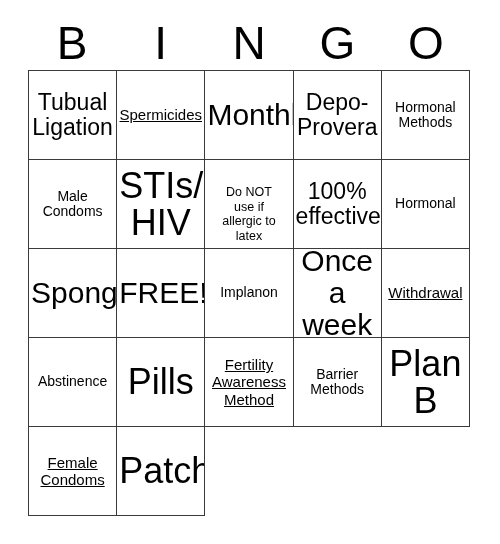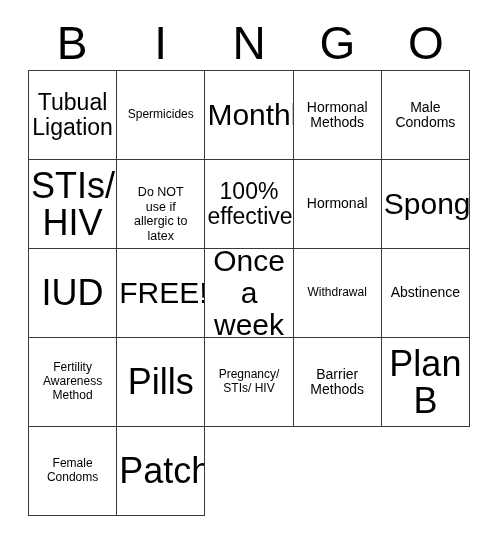--- a/index.html
+++ b/index.html
@@ -72,21 +72,21 @@
   .cell-text {
     display: block;
     width: 100%;
     line-height: 1.06;
     white-space: pre-line;
     word-break: normal;
   }
 
   
   .fs-xs  .cell-text { font-size: 12.5px; line-height: 1.16; margin-top: 20px; }
-  .fs-sm  .cell-text { font-size: 12px; line-height: 1.14; }
+  .fs-sm  .cell-text { font-size: 15px; line-height: 1.14; text-decoration: underline; }
   .fs-md  .cell-text { font-size: 14px;   line-height: 1.10; }
   .fs-lg  .cell-text { font-size: 23px;   line-height: 1.08; }
   .fs-xl  .cell-text { font-size: 30px;   line-height: 1.06; }
   .fs-xxl .cell-text { font-size: 36px;   line-height: 1.04; }
 </style>
 </head>
 <body>
 
 <div id="card">
 
@@ -102,20 +102,24 @@
 
     <div class="cell fs-lg">
         <span class="cell-text">Tubual
 Ligation</span>
       </div>
     <div class="cell fs-sm">
         <span class="cell-text">Spermicides</span>
       </div>
     <div class="cell fs-xl">
         <span class="cell-text">Monthly</span>
+      </div>
+    <div class="cell fs-lg">
+        <span class="cell-text">Depo-
+Provera</span>
       </div>
     <div class="cell fs-md">
         <span class="cell-text">Hormonal
 Methods</span>
       </div>
 
     <div class="cell fs-md">
         <span class="cell-text">Male
 Condoms</span>
       </div>
@@ -133,50 +137,46 @@
         <span class="cell-text">100%
 effective</span>
       </div>
     <div class="cell fs-md">
         <span class="cell-text">Hormonal</span>
       </div>
 
     <div class="cell fs-xl">
         <span class="cell-text">Sponge</span>
       </div>
-    <div class="cell fs-xxl">
-        <span class="cell-text">IUD</span>
-      </div>
     <div class="cell fs-xl">
         <span class="cell-text">FREE!</span>
+      </div>
+    <div class="cell fs-md">
+        <span class="cell-text">Implanon</span>
       </div>
 
     <div class="cell fs-xl">
         <span class="cell-text">Once
 a week</span>
       </div>
     <div class="cell fs-sm">
         <span class="cell-text">Withdrawal</span>
       </div>
     <div class="cell fs-md">
         <span class="cell-text">Abstinence</span>
       </div>
+    <div class="cell fs-xxl">
+        <span class="cell-text">Pills</span>
+      </div>
     <div class="cell fs-sm">
         <span class="cell-text">Fertility
 Awareness
 Method</span>
       </div>
-    <div class="cell fs-xxl">
-        <span class="cell-text">Pills</span>
-      </div>
 
-    <div class="cell fs-sm">
-        <span class="cell-text">Pregnancy/
-STIs/ HIV</span>
-      </div>
     <div class="cell fs-md">
         <span class="cell-text">Barrier
 Methods</span>
       </div>
     <div class="cell fs-xxl">
         <span class="cell-text">Plan
 B</span>
       </div>
     <div class="cell fs-sm">
         <span class="cell-text">Female

